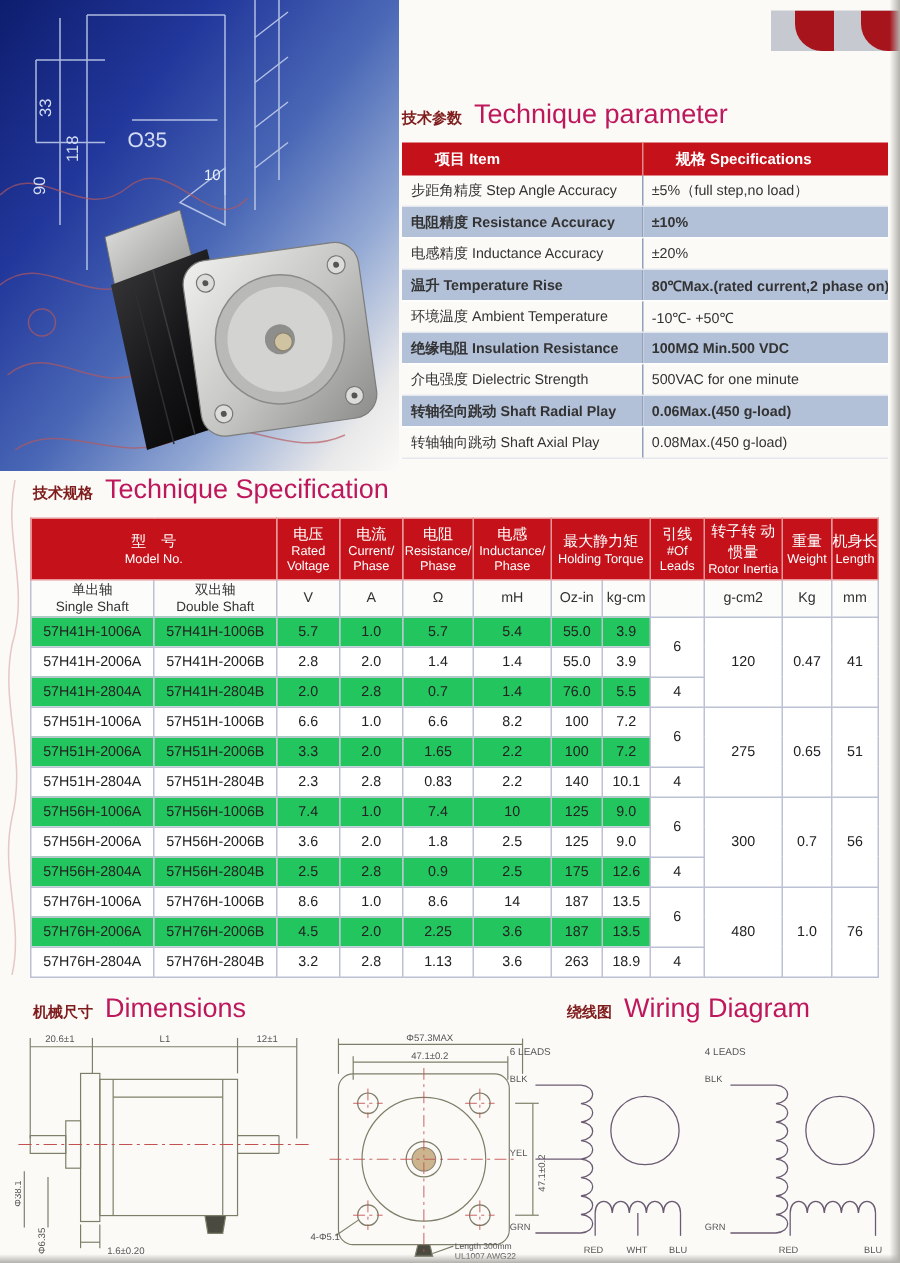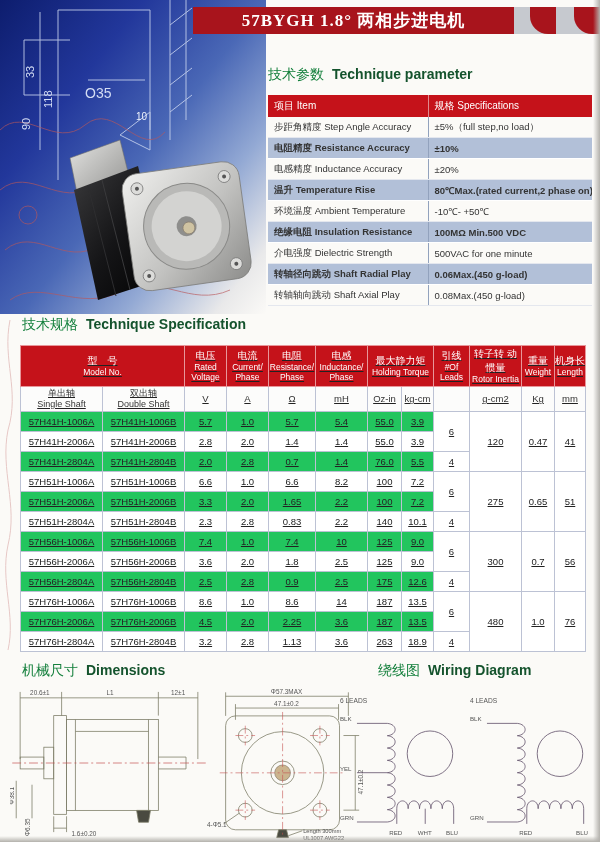--- a/index.html
+++ b/index.html
@@ -18,37 +18,37 @@
   .stripes{position:absolute;left:514px;right:0;top:7px;height:27px;background:#c6c9cf;overflow:hidden;}
   .sw{position:absolute;top:0;height:100%;width:26px;background:#a8141c;border-radius:0 0 0 18px;}
 
   
   .hero{position:absolute;left:0;top:0;width:266px;height:314px;
     background:linear-gradient(128deg,#0d1d6e 0%,#22379b 28%,#4a68b6 52%,#93a9d4 72%,#e9e9ea 90%,#fbfaf7 100%);}
   .hero svg{position:absolute;left:0;top:0;}
 
   
   .sec-title{position:absolute;display:flex;gap:8px;align-items:baseline;white-space:nowrap;}
-  .sec-title .zh{font-size:14px;font-weight:normal;color:#15803d;}
-  .sec-title .en{font-size:14px;font-weight:bold;color:#14532d;}
+  .sec-title .zh{font-size:10px;font-weight:bold;color:#7f1d1d;}
+  .sec-title .en{font-size:18px;font-weight:normal;color:#be185d;}
 
   
   .param-table{position:absolute;left:268px;top:95px;width:324px;border-collapse:collapse;
     font-size:9.5px;table-layout:fixed;}
-  .param-table th{background:#c5121a;color:#fff;font-weight:normal;text-align:left;
-    padding:4px 6px;font-size:10px;border-right:1px solid #e08a8e;}
+  .param-table th{background:#c5121a;color:#fff;font-weight:bold;text-align:left;
+    padding:4px 22px;font-size:10px;border-right:1px solid #e08a8e;}
   .param-table th:last-child{border-right:none;}
   .param-table td{padding:3.5px 6px;color:#333;border-right:1px solid #92a2bd;
     border-bottom:1px solid #e4e7ee;height:13px;overflow:hidden;white-space:nowrap;}
   .param-table td:last-child{border-right:none;}
   .param-table tr.blue td{background:#b2c0d8;border-bottom:1px solid #fff;font-weight:bold;}
 
   
   .spec-table{position:absolute;left:20px;top:345px;width:565px;border-collapse:collapse;
-    table-layout:fixed;font-size:9.5px;text-align:center;text-decoration:underline;}
+    table-layout:fixed;font-size:9.5px;text-align:center;}
   .spec-table th{background:#c5121a;color:#fff;font-weight:normal;vertical-align:middle;
     border:1px solid #e8969a;padding:1px 0;}
   .spec-table th .zh{font-size:10px;}
   .spec-table th .en{font-size:8.5px;line-height:1.15;}
   .spec-table td{border:1px solid #bcc2d4;height:19px;padding:0 1px;color:#222;background:#fff;}
   .spec-table tr.unit td{height:24px;font-size:9.5px;color:#333;background:#fcfcfb;}
   .spec-table tr.alt td{background:#22c55e;}
   .spec-table td.wc{background:#fff !important;}
   .spec-table .u2{line-height:1.15;font-size:9px;text-align:center;}
 
@@ -129,23 +129,20 @@
             <circle cx="15" cy="15" r="2" fill="#555"></circle>
               <circle cx="103" cy="15" r="2" fill="#555"></circle>
             <circle cx="15" cy="103" r="2" fill="#555"></circle>
               <circle cx="103" cy="103" r="2" fill="#555"></circle>
           </g>
         </g>
       </g>
     </svg>
   </div>
 
-  <div class="banner">
-    <span class="banner-title">57BYGH 1.8°  两相步进电机</span>
-  </div>
   <div class="stripes">
     <span class="sw" style="left:16px"></span>
     <span class="sw" style="left:60px"></span>
   </div>
 
   <div class="sec-title" style="left:268px;top:66px;">
     <span class="zh">技术参数</span>
     <span class="en">Technique parameter</span>
   </div>
   <table class="param-table">

